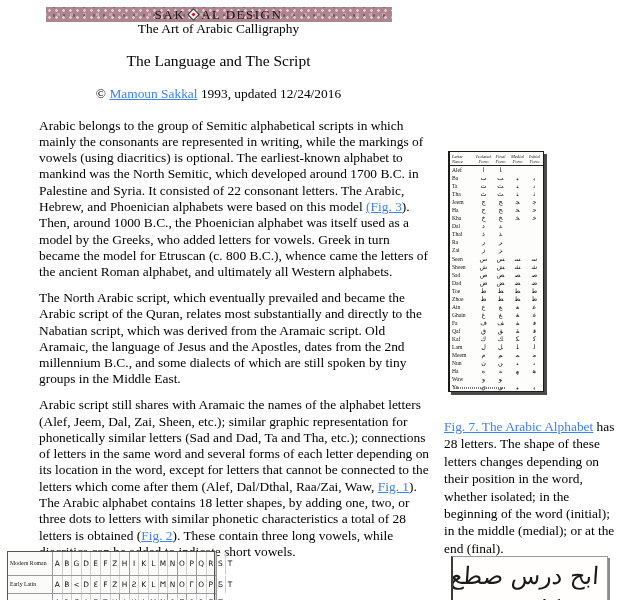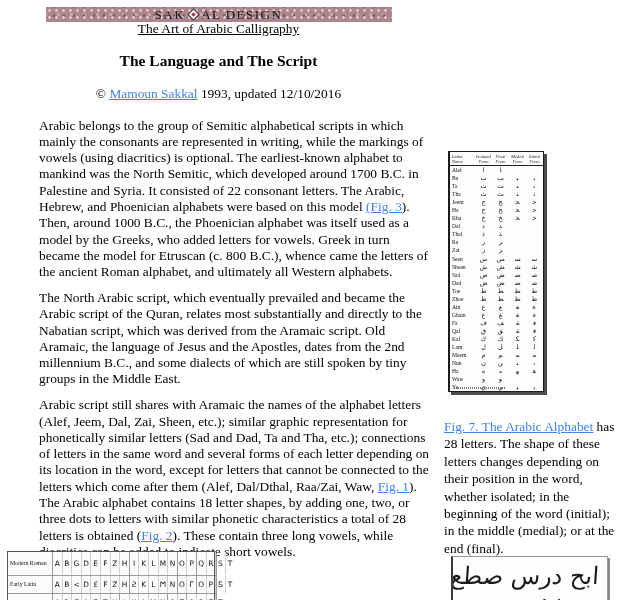--- a/index.html
+++ b/index.html
@@ -17,22 +17,22 @@
       radial-gradient(circle, #c9a4ab 1.4px, rgba(0,0,0,0) 2px);
     background-size:7px 7px,10px 9px,13px 11px;
     background-position:0 0,3px 4px,6px 2px;
     display:flex;align-items:center;justify-content:center;}
   .banner-text{font-size:13px;line-height:15px;letter-spacing:1.5px;color:#141414;
     white-space:nowrap;display:flex;align-items:center;}
   .diamond{display:inline-block;width:7px;height:7px;border:1px solid #1d1d1d;background:#f7f0f1;
     transform:rotate(45deg);margin:0 3px 0 4px;position:relative;}
   .diamond i{position:absolute;left:2px;top:2px;width:3px;height:3px;background:#c51327;display:block;}
   .part-line{margin-top:11px;font-size:13.4px;line-height:13.5px;}
-  .series-line{font-size:13.4px;line-height:13.5px;text-decoration:underline;}
-  .page-title{margin-top:18px;font-size:15.5px;font-weight:bold;line-height:14px;}
+  .series-line{font-size:13.4px;line-height:13.5px;}
+  .page-title{margin-top:18px;font-size:15.5px;font-weight:normal;line-height:14px;}
   .copyright{margin-top:19px;font-size:13.4px;line-height:14px;}
   .paragraphs{margin-top:17px;text-align:left;padding:0 4px 0 5px;
     font-size:13.4px;line-height:16.3px;margin-left:34px;}
   .paragraphs p{margin:0 0 9.5px 0;}
 
   
   .fig1{position:absolute;left:448px;top:151px;width:96px;height:241px;box-sizing:border-box;
     background:#fdfdfb;border:1px solid #1b1b1b;border-left-width:2px;
     box-shadow:3px 3px 0 #4c4c4c;overflow:hidden;}
   .fig1-header{display:flex;border-bottom:1px solid #222;padding:2px 1px 1px 2px;}
@@ -87,21 +87,21 @@
             <i></i>
           </span>
         <span>AL DESIGN</span>
       </span>
     </div>
 
     <div class="series-line">The Art of Arabic Calligraphy</div>
     <div class="page-title">The Language and The Script</div>
 
     <div class="copyright">
-      <span>© </span><a>Mamoun Sakkal</a><span> 1993, updated 12/10/2016</span>
+      <span>© </span><a>Mamoun Sakkal</a><span> 1993, updated 12/24/2016</span>
     </div>
 
     <div class="paragraphs">
         <p><span>Arabic belongs to the group of Semitic alphabetical scripts in which mainly the consonants are represented in writing, while the markings of vowels (using diacritics) is optional. The earliest-known alphabet to mankind was the North Semitic, which developed around 1700 B.C. in Palestine and Syria. It consisted of 22 consonant letters. The Arabic, Hebrew, and Phoenician alphabets were based on this model </span><a>(Fig. 3</a><span>). Then, around 1000 B.C., the Phoenician alphabet was itself used as a model by the Greeks, who added letters for vowels. Greek in turn became the model for Etruscan (c. 800 B.C.), whence came the letters of the ancient Roman alphabet, and ultimately all Western alphabets.</span></p>
         <p><span>The North Arabic script, which eventually prevailed and became the Arabic script of the Quran, relates most substantially and directly to the Nabatian script, which was derived from the Aramaic script. Old Aramaic, the language of Jesus and the Apostles, dates from the 2nd millennium B.C., and some dialects of which are still spoken by tiny groups in the Middle East.</span></p>
         <p><span>Arabic script still shares with Aramaic the names of the alphabet letters (Alef, Jeem, Dal, Zai, Sheen, etc.); similar graphic representation for phonetically similar letters (Sad and Dad, Ta and Tha, etc.); connections of letters in the same word and several forms of each letter depending on its location in the word, except for letters that cannot be connected to the letters which come after them (Alef, Dal/Dthal, Raa/Zai, Waw, </span><a>Fig. 1</a><span>). The Arabic alphabet contains 18 letter shapes, by adding one, two, or three dots to letters with similar phonetic characteristics a total of 28 letters is obtained (</span><a>Fig. 2</a><span>). These contain three long vowels, while diacritics can be added to indicate short vowels.</span></p>
       </div>
   </div>
 
   <div class="fig1">

